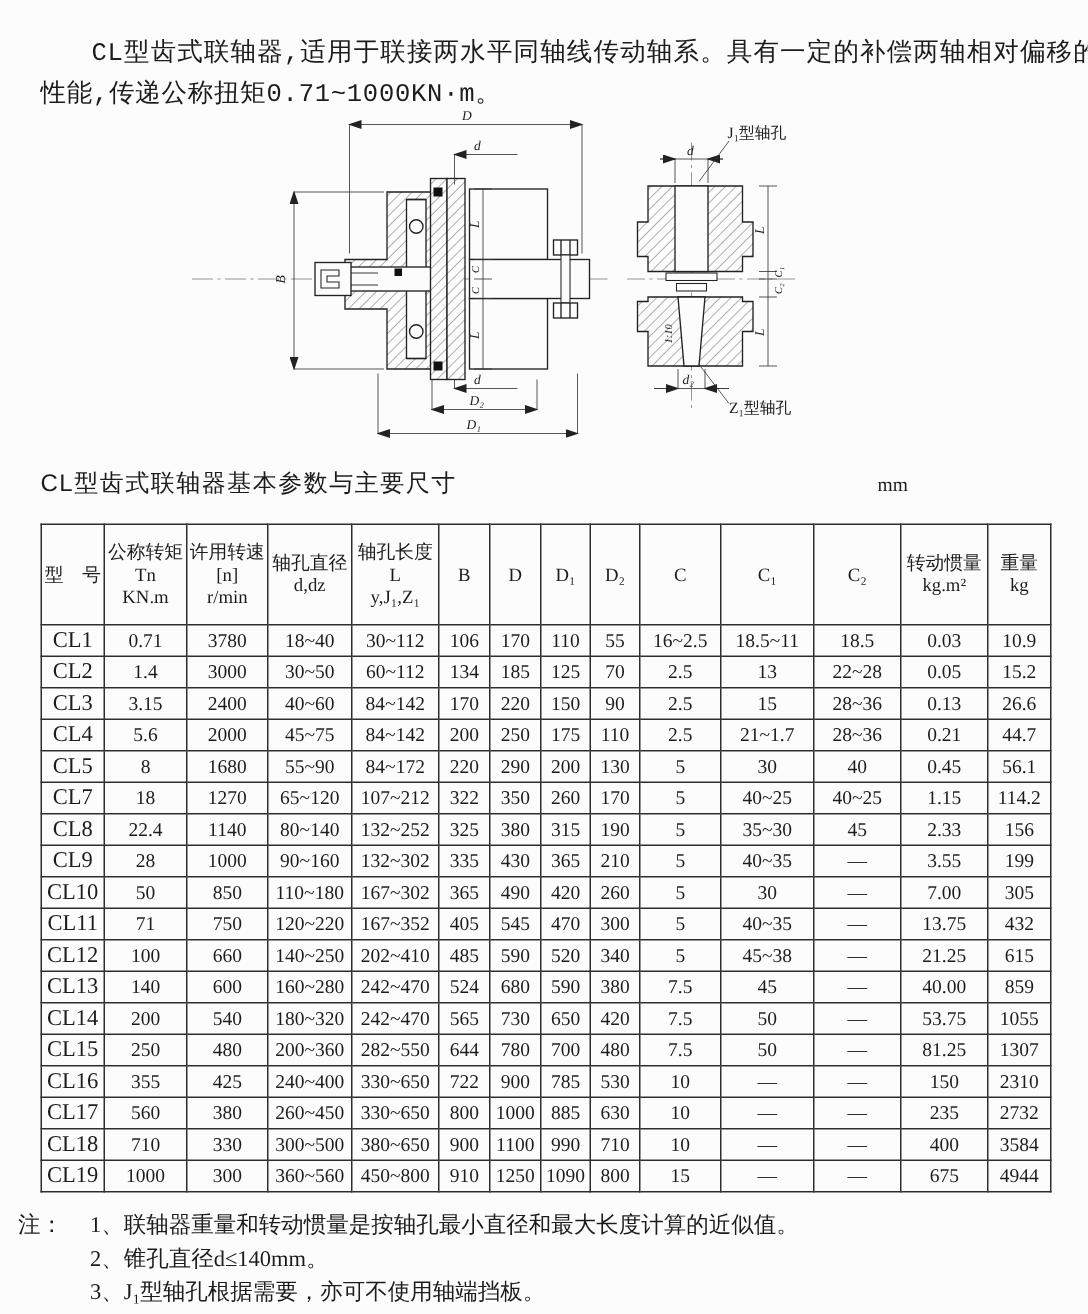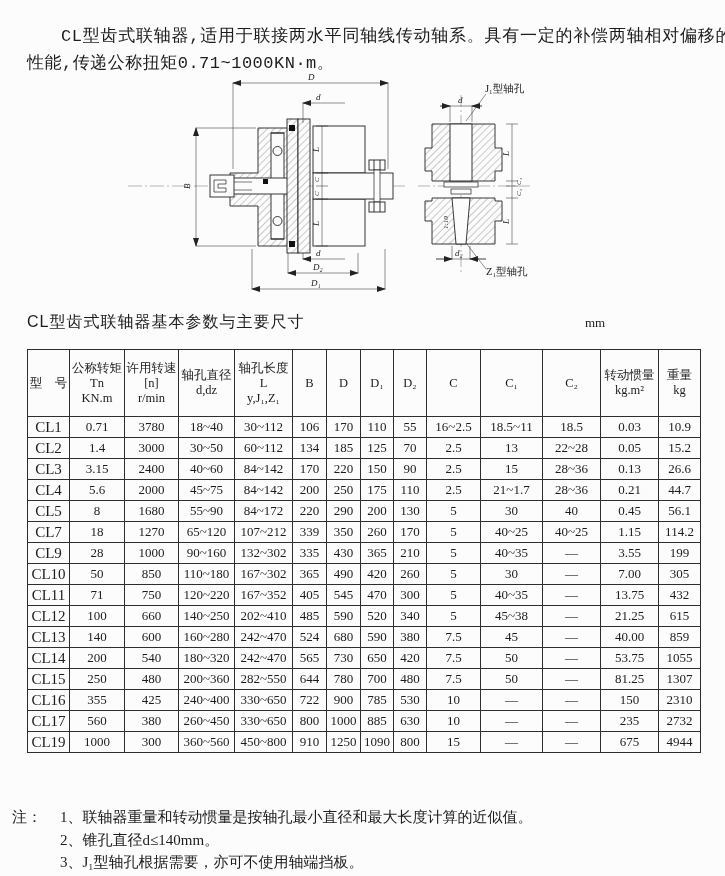--- a/index.html
+++ b/index.html
@@ -348,29 +348,45 @@
         <td>40</td>
         <td>0.45</td>
         <td>56.1</td>
       </tr>
       <tr>
         <td>CL7</td>
         <td>18</td>
         <td>1270</td>
         <td>65~120</td>
         <td>107~212</td>
-        <td>339</td>
+        <td>322</td>
         <td>350</td>
         <td>260</td>
         <td>170</td>
         <td>5</td>
         <td>40~25</td>
         <td>40~25</td>
         <td>1.15</td>
         <td>114.2</td>
+      </tr>
+      <tr>
+        <td>CL8</td>
+        <td>22.4</td>
+        <td>1140</td>
+        <td>80~140</td>
+        <td>132~252</td>
+        <td>325</td>
+        <td>380</td>
+        <td>315</td>
+        <td>190</td>
+        <td>5</td>
+        <td>35~30</td>
+        <td>45</td>
+        <td>2.33</td>
+        <td>156</td>
       </tr>
       <tr>
         <td>CL9</td>
         <td>28</td>
         <td>1000</td>
         <td>90~160</td>
         <td>132~302</td>
         <td>335</td>
         <td>430</td>
         <td>365</td>
@@ -503,20 +519,36 @@
         <td>1000</td>
         <td>885</td>
         <td>630</td>
         <td>10</td>
         <td>—</td>
         <td>—</td>
         <td>235</td>
         <td>2732</td>
       </tr>
       <tr>
+        <td>CL18</td>
+        <td>710</td>
+        <td>330</td>
+        <td>300~500</td>
+        <td>380~650</td>
+        <td>900</td>
+        <td>1100</td>
+        <td>990</td>
+        <td>710</td>
+        <td>10</td>
+        <td>—</td>
+        <td>—</td>
+        <td>400</td>
+        <td>3584</td>
+      </tr>
+      <tr>
         <td>CL19</td>
         <td>1000</td>
         <td>300</td>
         <td>360~560</td>
         <td>450~800</td>
         <td>910</td>
         <td>1250</td>
         <td>1090</td>
         <td>800</td>
         <td>15</td>

